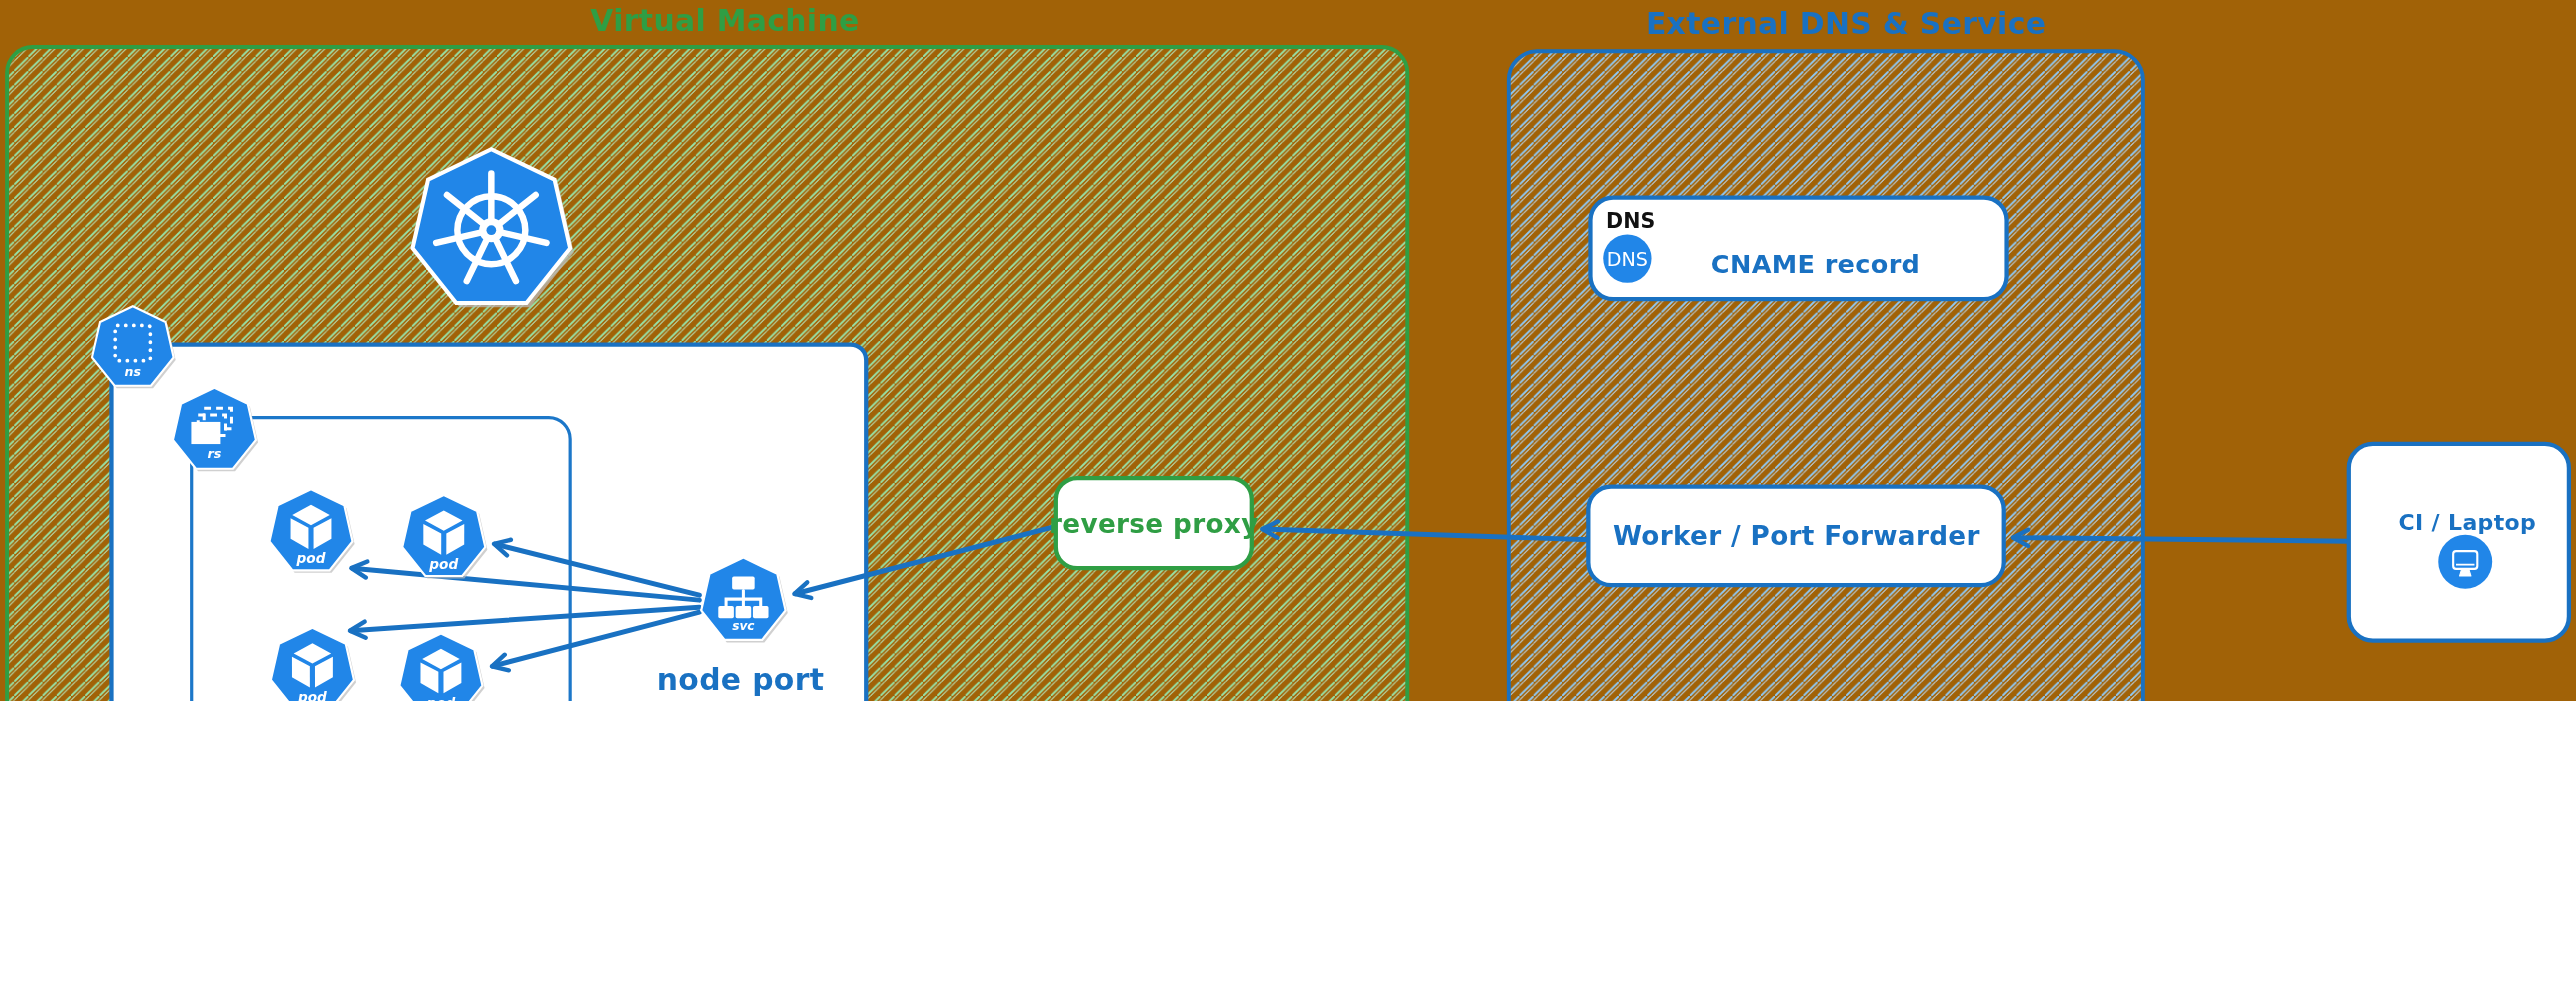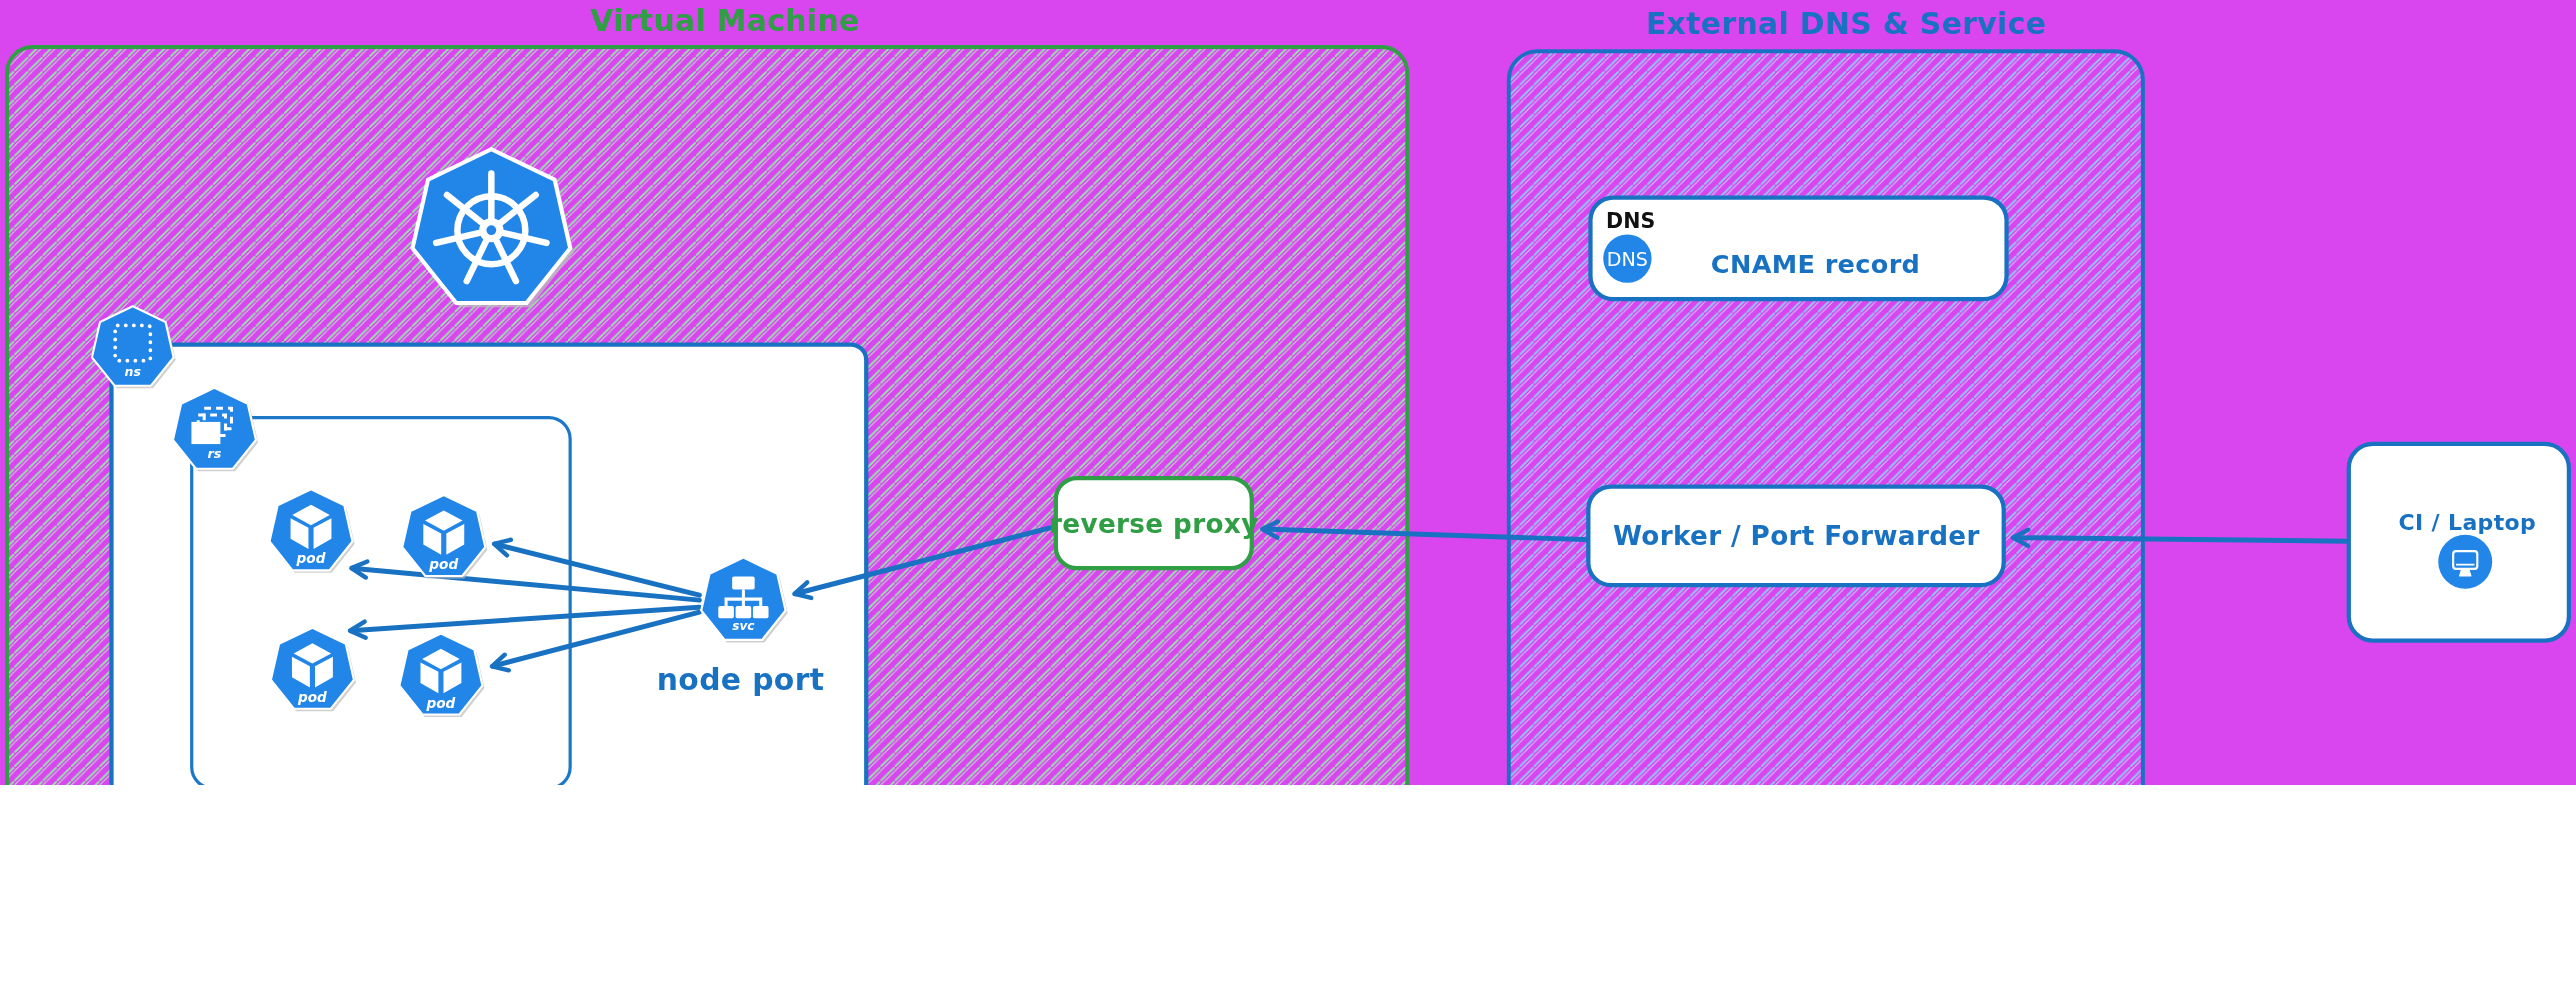--- a/index.html
+++ b/index.html
@@ -1,16 +1,16 @@
 <!DOCTYPE html>
 <html style="font-size:11.4px"><head>
 <meta charset="utf-8">
 <style>
   html,body{margin:0;padding:0;background:#ffffff;}
-  #canvas{position:relative;width:2576px;height:785px;background:#d946ef;overflow:hidden;text-decoration:underline;}
+  #canvas{position:relative;width:2576px;height:701px;background:#a16207;overflow:hidden;text-decoration:underline;}
   svg{display:block;}
   text{font-family:"DejaVu Sans",sans-serif;}
   .hand{font-weight:600;letter-spacing:0.5px;}
   .t-green{fill:#2f9e44;}
   .t-blue{fill:#1971c2;}
   .t-black{fill:#111111;}
   .t-white{fill:#ffffff;}
   .icon-label{fill:#ffffff;font-style:italic;font-weight:700;text-anchor:middle;}
 </style>
 </head>

